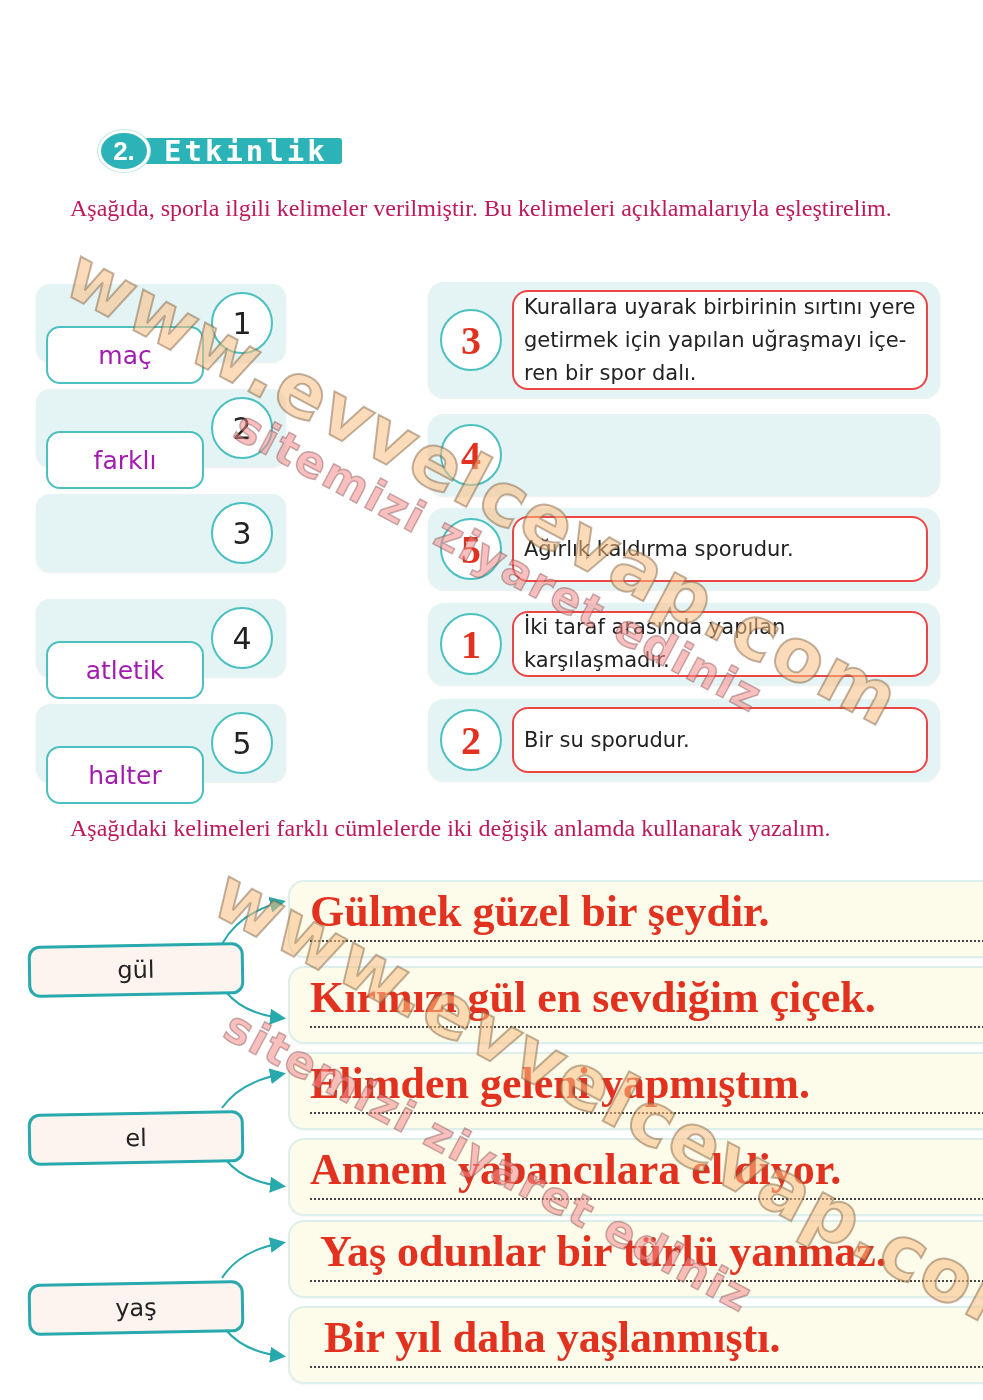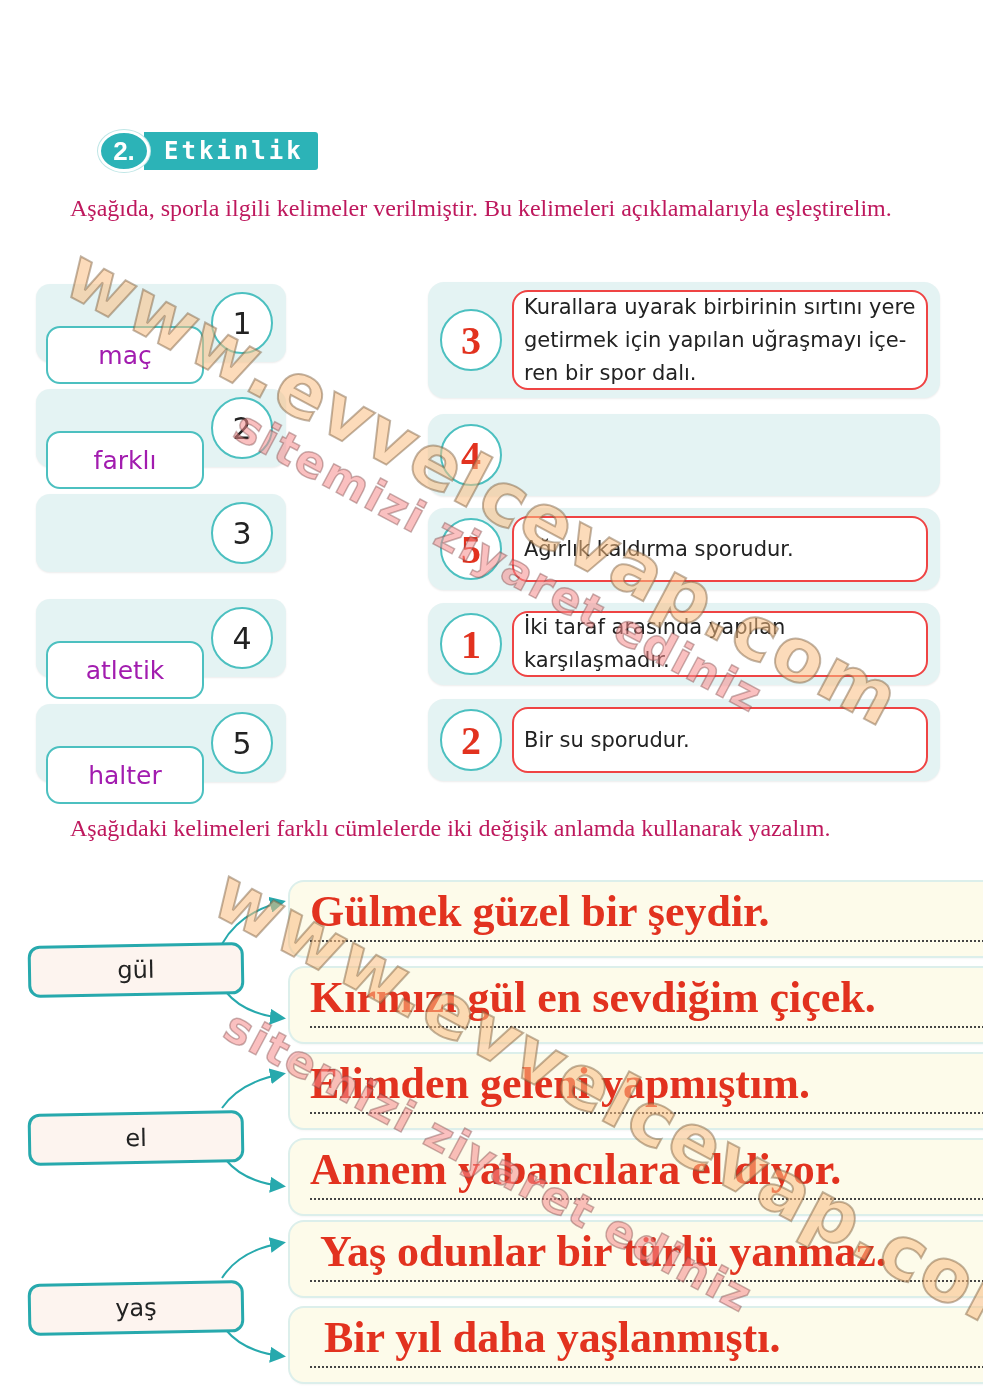--- a/index.html
+++ b/index.html
@@ -5,22 +5,22 @@
   * { box-sizing: border-box; margin: 0; padding: 0; }
   html, body { width: 983px; height: 1400px; background: #ffffff; overflow: hidden; }
   body { position: relative; font-family: "DejaVu Sans", sans-serif; color: #1a1a1a; }
 
   
   .badge { position: absolute; left: 98px; top: 130px; height: 42px; display: flex; align-items: center; }
   .badge-num { width: 52px; height: 42px; border-radius: 50%; background: #2cb3b7; color: #fff;
                font-family: "Liberation Sans", sans-serif; font-weight: bold; font-size: 26px;
                display: flex; align-items: center; justify-content: center; border: 3px solid #ffffff;
                box-shadow: 0 0 0 1px #bfe6e6; position: relative; z-index: 2; }
-  .badge-label { height: 38px; margin-left: -6px; padding: 0 14px 0 20px; background: #2cb3b7; color: #fff;
-                 font-family: "DejaVu Sans Mono", monospace; font-weight: bold; font-size: 24px; letter-spacing: 3px;
+  .badge-label { height: 26px; margin-left: -6px; padding: 0 14px 0 20px; background: #2cb3b7; color: #fff;
+                 font-family: "DejaVu Sans Mono", monospace; font-weight: bold; font-size: 29px; letter-spacing: 3px;
                  display: flex; align-items: center; border-radius: 0 3px 3px 0; }
 
   .instr { position: absolute; left: 30px; font-family: Liberation Serif, serif; font-size: 24px; line-height: 32px; color: #be185d; }
   .instr .indent { display: inline-block; width: 40px; }
   #instr1 { top: 192px; width: 920px; }
   #instr2 { top: 812px; width: 945px; text-align: justify; text-align-last: left; }
 
   
   .word-row { position: absolute; left: 36px; width: 250px; height: 78px; background: #e4f3f3;
               border-radius: 14px; box-shadow: 0 1px 2px rgba(0,0,0,0.08); }

